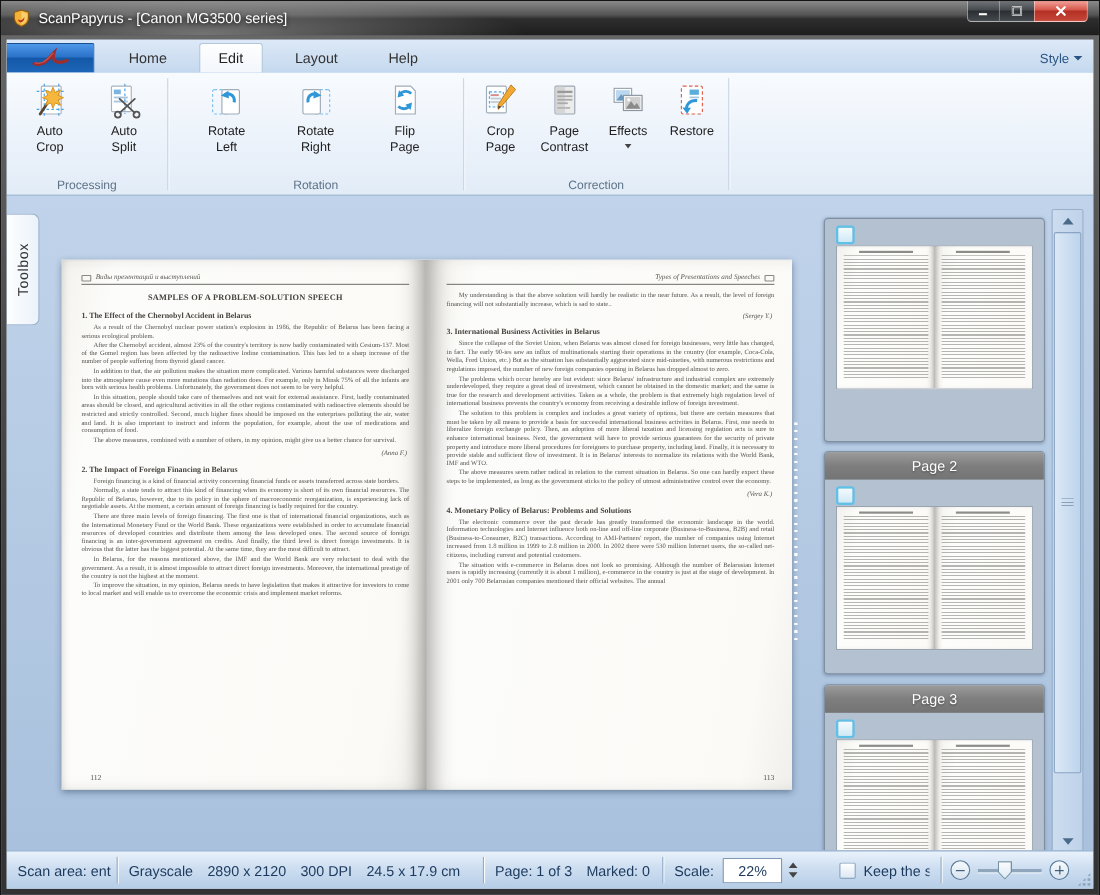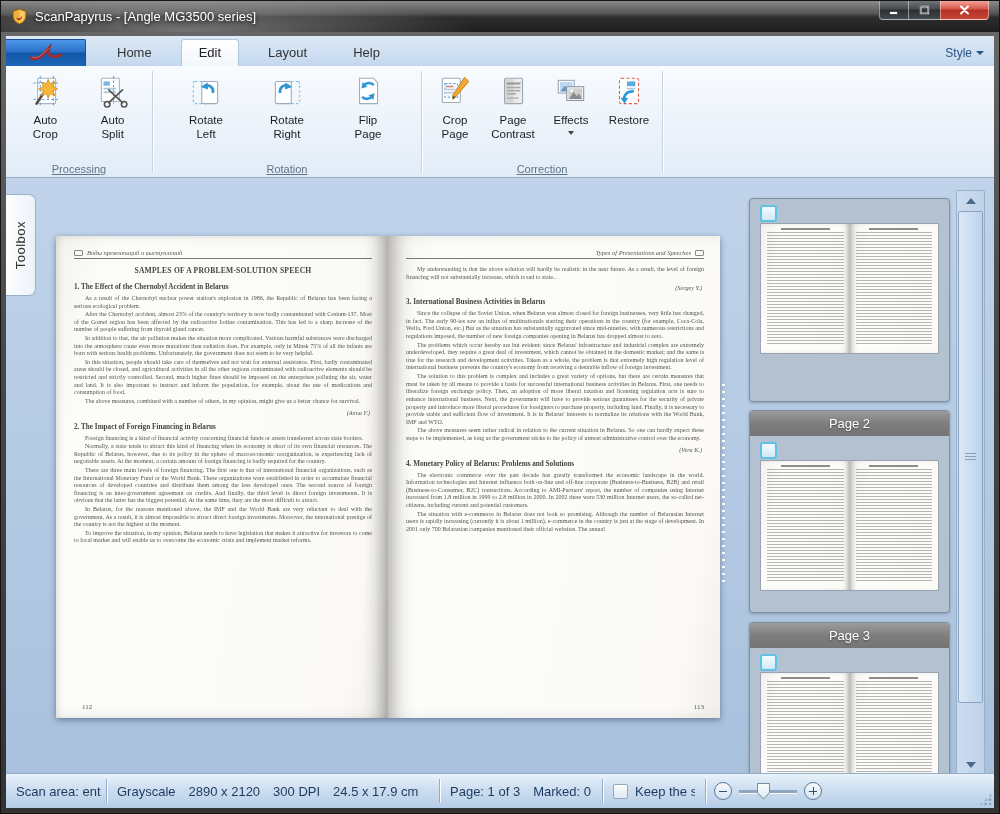--- a/index.html
+++ b/index.html
@@ -55,21 +55,21 @@
     position:absolute;right:10px;bottom:6px;font-size:12px;color:#2a5484;display:flex;align-items:center;gap:4px;
   }
   .tri-down{ width:0;height:0;border-left:4px solid transparent;border-right:4px solid transparent;border-top:4px solid #2a5484; }
   
   .ribbon{
     height:112px;flex:0 0 112px;display:flex;
     background:linear-gradient(180deg,#f8fbfe,#eaf1fa 65%,#e2ecf7);
     border-bottom:1px solid #98b0ca;
   }
   .rgroup{ position:relative;display:flex;justify-content:space-evenly;align-items:flex-start;padding:5px 4px 18px; }
-  .rgroup-label{ position:absolute;bottom:2px;left:0;right:0;text-align:center;font-size:11px;color:#5e7388;text-decoration:underline; }
+  .rgroup-label{ position:absolute;bottom:2px;left:0;right:0;text-align:center;font-size:11px;color:#5e7388; }
   .rsep{ width:1px;background:#c6d4e4;margin:5px 0 4px;box-shadow:1px 0 0 rgba(255,255,255,.85); }
   .rbtn{ width:64px;display:flex;flex-direction:column;align-items:center;padding-top:2px;border-radius:3px; }
   .ricon{ width:36px;height:38px;display:block; }
   .ricon svg{ width:36px;height:38px;display:block; }
   .rlabel{ font-size:11.5px;line-height:1.2;color:#1e1e1e;text-align:center;margin-top:3px; }
   .dd-arrow{ margin-top:3px;width:0;height:0;border-left:3.5px solid transparent;border-right:3.5px solid transparent;border-top:4px solid #444; }
   
   .main{ flex:1;position:relative;overflow:hidden;background:linear-gradient(180deg,#c0d3ea,#a9c1dd); }
   .toolbox-tab{
     position:absolute;left:0;top:16px;width:30px;height:102px;
@@ -206,21 +206,21 @@
 <div class="window">
 
   <div class="titlebar">
     <span class="app-icon">
       <svg viewBox="0 0 17 17">
         <path d="M8.5 1 L15 3.2 V8 C15 12.2 11.8 15 8.5 16 C5.2 15 2 12.2 2 8 V3.2 Z" fill="#f2b137" stroke="#8a5a12" stroke-width="1"></path>
         <path d="M8.5 2.4 L13.6 4.1 V8 C13.6 11.2 11 13.6 8.5 14.5 Z" fill="#f8cf6a"></path>
         <path d="M5.5 9.5 C7 11 10 10.5 11 7.5 C11.5 10 10 12 8 12.2 C6.3 12.3 5.5 11 5.5 9.5 Z" fill="#c23420"></path>
       </svg>
     </span>
-    <span class="title-text">ScanPapyrus - [Angle MG3500 series]</span>
+    <span class="title-text">ScanPapyrus - [Canon MG3500 series]</span>
     <div class="win-controls">
       <div class="win-btn min">
         <svg width="12" height="12" viewBox="0 0 14 14">
             <rect x="2" y="9" width="9" height="3" fill="#fff" stroke="#222" stroke-width=".6"></rect>
           </svg>
       </div>
       <div class="win-btn max">
         <svg width="13" height="12" viewBox="0 0 14 14">
             <rect x="2.5" y="3" width="9" height="8" fill="none" stroke="#fff" stroke-width="1.8"></rect>
             <rect x="2.5" y="3" width="9" height="8" fill="none" stroke="#222" stroke-width=".5"></rect>
@@ -514,20 +514,28 @@
         <span class="gap12">2890 x 2120</span>
         <span class="gap12">300 DPI</span>
         <span>24.5 x 17.9 cm</span>
       </div>
       <div class="ssep"></div>
       <div class="sseg" style="width:162px">
         <span class="gap12">Page: 1 of 3</span>
         <span>Marked: 0</span>
       </div>
       <div class="ssep"></div>
+      <div class="sseg" style="width:150px">
+        <span>Scale:</span>
+        <div class="spin-box">22%</div>
+        <div class="spin-arrows">
+          <span class="tri-up-t"></span>
+          <span class="tri-dn-t"></span>
+        </div>
+      </div>
       <div class="sseg" style="width:102px">
         <div class="cbx"></div>
         <span class="keep-label">Keep the sc</span>
       </div>
       <div class="ssep"></div>
       <div class="zoom-ctl">
         <div class="zbtn">
             <span class="h"></span>
           </div>
         <div class="ztrack">

